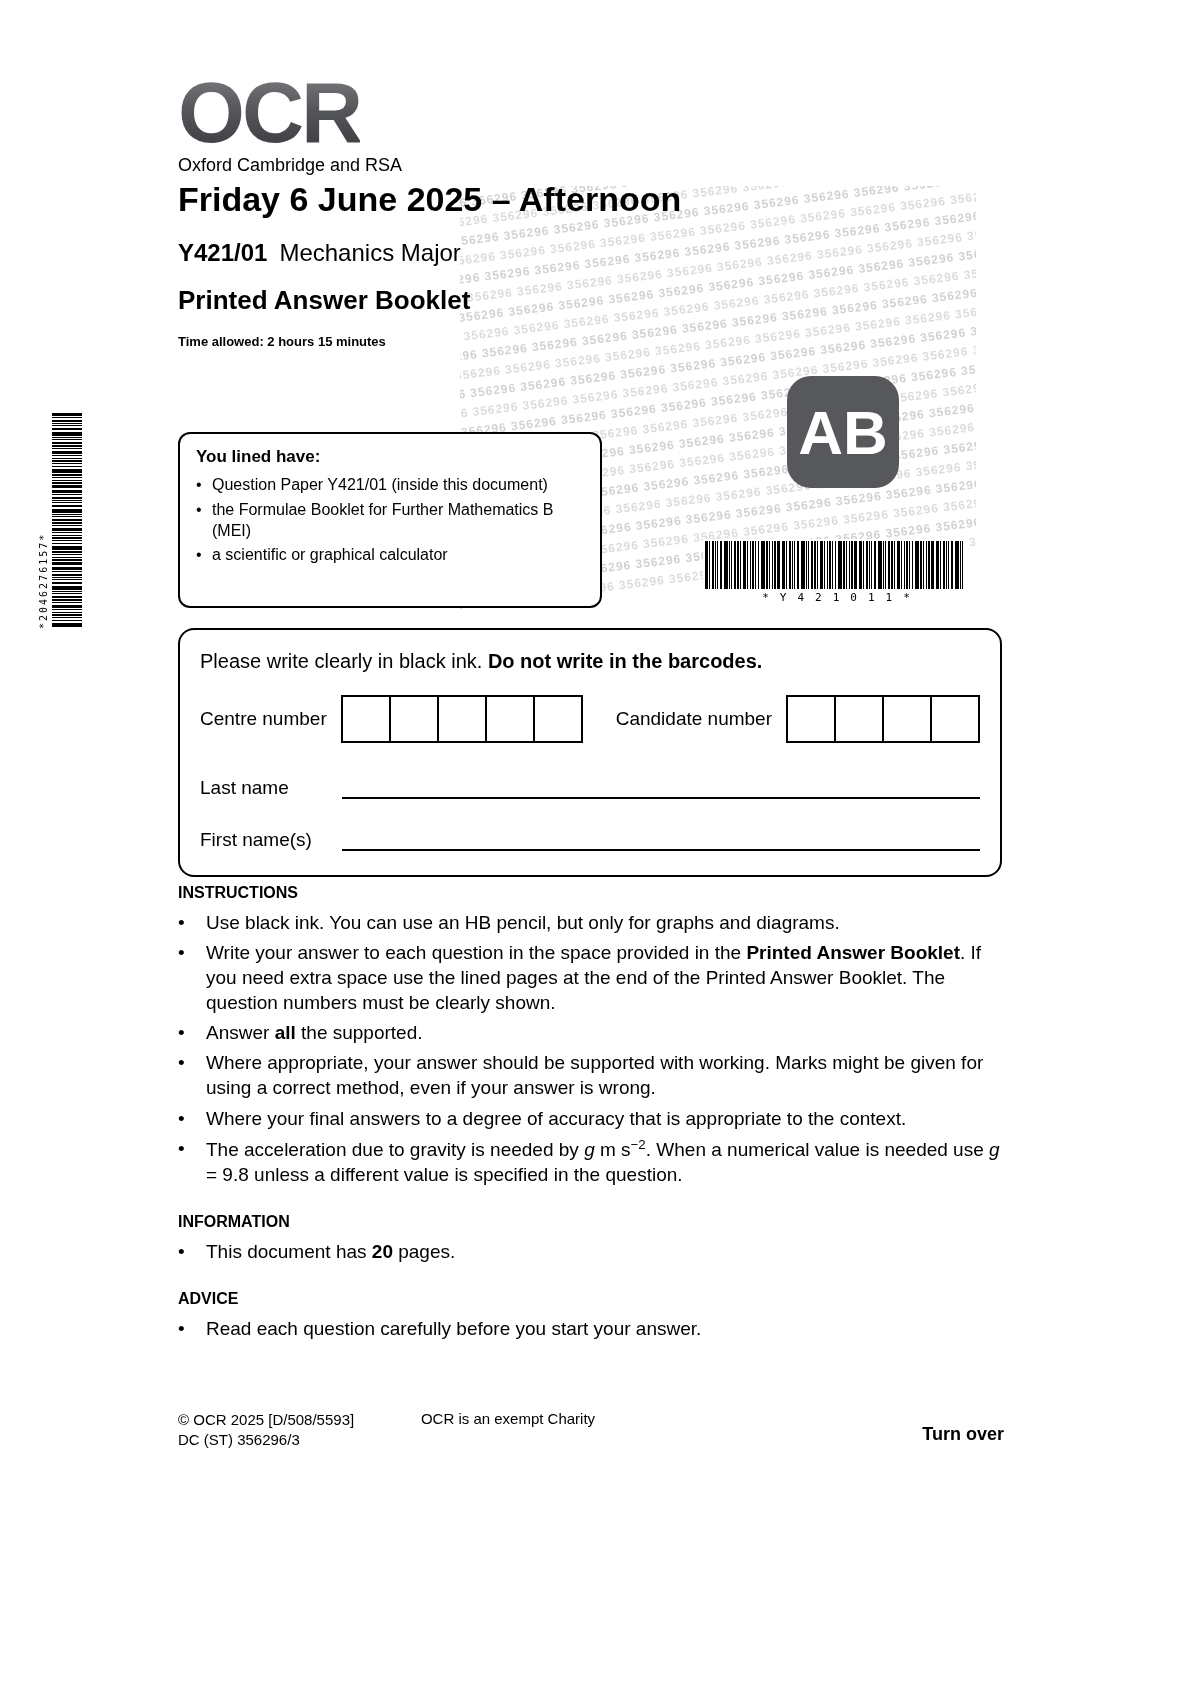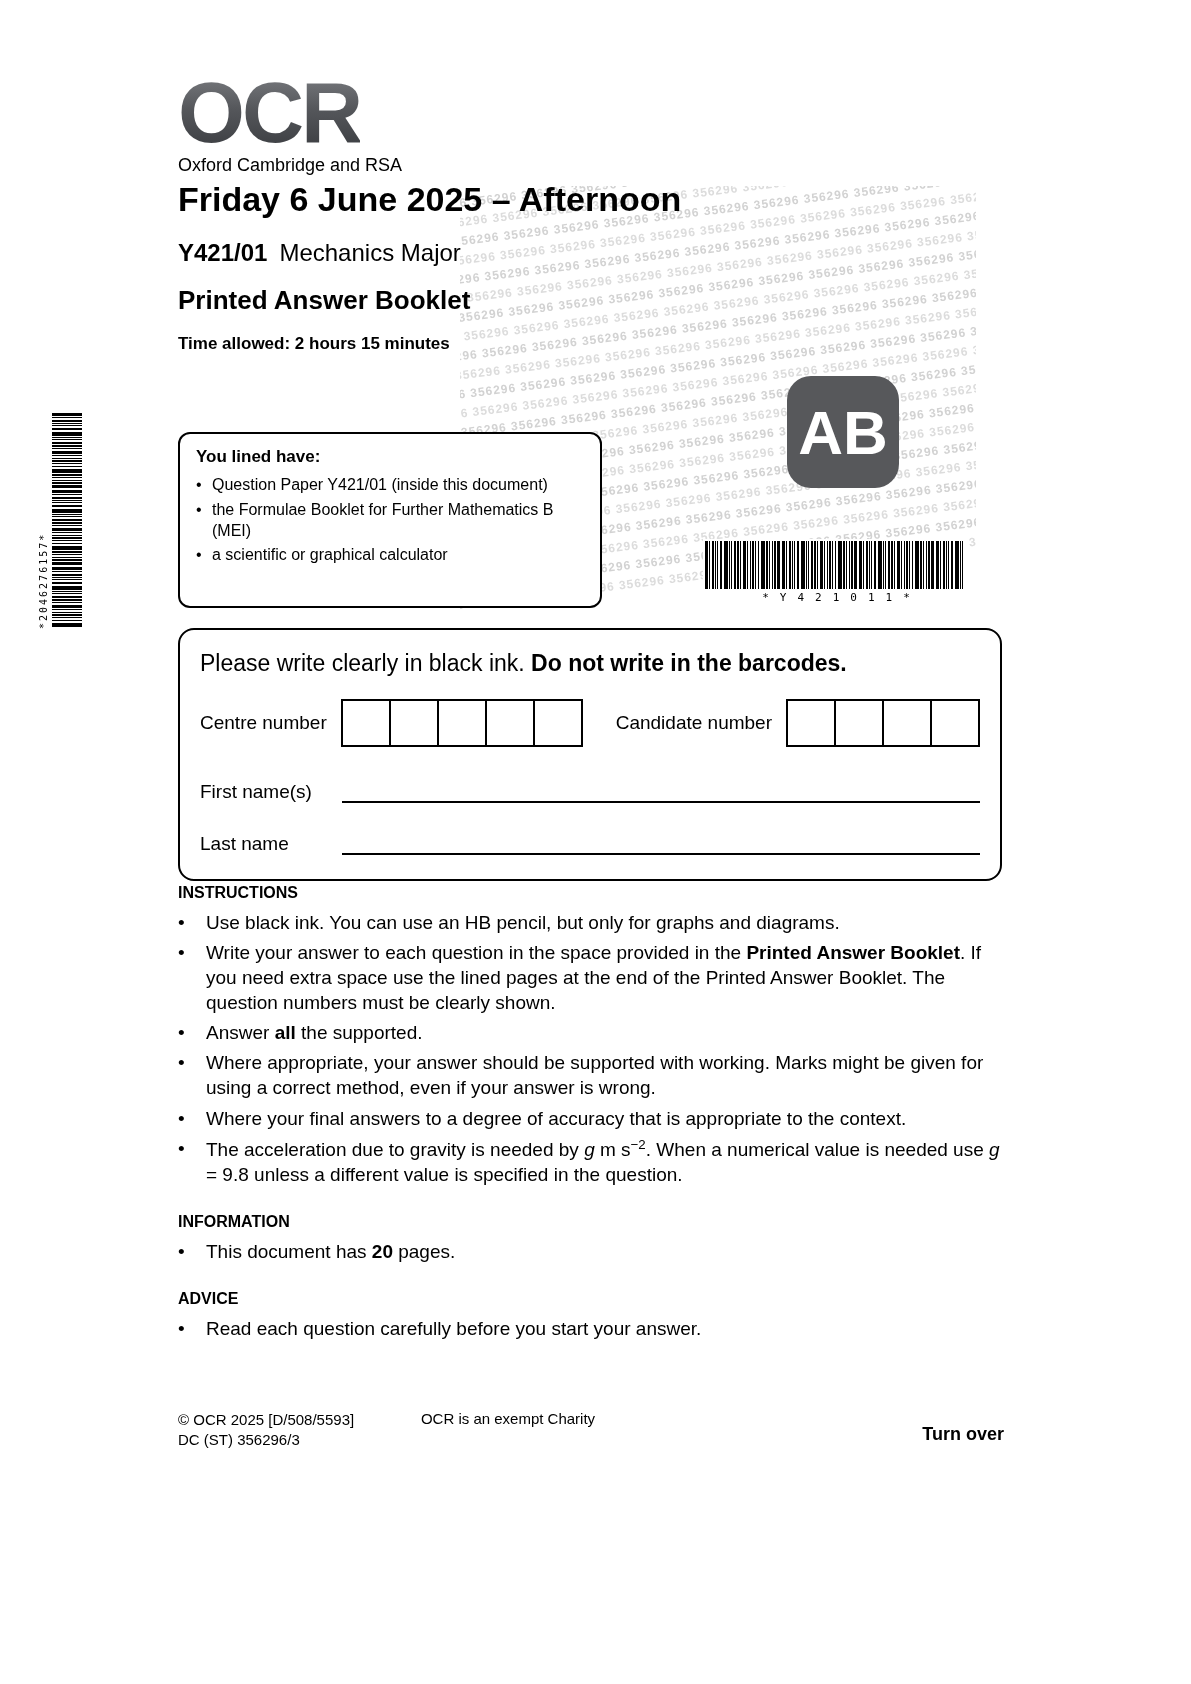--- a/index.html
+++ b/index.html
@@ -16,21 +16,21 @@
   .header{position:absolute;left:178px;top:72px;width:840px;z-index:1}
   .logo-text{display:inline-block;font-size:86px;font-weight:bold;letter-spacing:-3px;
              line-height:.95;background:linear-gradient(180deg,#7a7c80 0%,#55575b 45%,#393b3f 100%);
              -webkit-background-clip:text;background-clip:text;color:transparent}
   .logo-sub{font-size:18px;margin-top:1px}
   .date-title{font-size:34px;font-weight:bold;margin-top:4px}
   .qualification{font-size:26px;font-weight:bold;margin-top:16px}
   .paper-line{font-size:24px;margin-top:20px}
   .paper-code{font-weight:bold;margin-right:12px}
   .booklet{font-size:26px;font-weight:bold;margin-top:18px}
-  .time{font-size:17px;font-weight:bold;margin-top:18px}
+  .time{font-size:13px;font-weight:bold;margin-top:18px}
 
   .left-barcode{position:absolute;left:38px;top:413px;height:216px;display:flex;z-index:1}
   .left-barcode .bc-text{writing-mode:vertical-rl;transform:rotate(180deg);
     font-family:"DejaVu Sans Mono",monospace;font-size:10px;letter-spacing:2px;margin-right:3px}
   .left-barcode .bars{width:30px;height:216px;display:flex;flex-direction:column}
   .left-barcode .bars span{flex:none;width:100%;background:#000}
 
   .must-have{position:absolute;left:178px;top:432px;width:424px;min-height:176px;
              border:2px solid #000;border-radius:12px;padding:13px 16px;background:#fff;z-index:2}
   .must-have .mh-title{font-size:17px;font-weight:bold;margin-bottom:8px}
@@ -44,21 +44,21 @@
 
   .right-barcode{position:absolute;left:703px;top:539px;width:266px;background:#fff;
                  padding:2px;z-index:2}
   .right-barcode .bars{height:48px;display:flex}
   .right-barcode .bars span{flex:none;height:100%;background:#000}
   .right-barcode .bc-text{font-family:"DejaVu Sans Mono",monospace;font-size:11px;
                           letter-spacing:11px;text-align:center;margin-top:2px;padding-left:11px}
 
   .candidate-box{position:absolute;left:178px;top:628px;width:824px;border:2px solid #000;
                  border-radius:16px;padding:20px;background:#fff;z-index:2}
-  .cb-note{font-size:23px;margin-bottom:22px}
+  .cb-note{font-size:20px;margin-bottom:22px}
   .cb-note .bold{font-weight:bold}
   .numbers-row{display:flex;align-items:center;margin-bottom:28px}
   .numbers-row .lbl{font-size:19px;flex:none}
   .cells{display:flex;margin-left:14px}
   .cell{width:50px;height:48px;border:2px solid #000;background:#fff;margin-left:-2px}
   .cell:first-child{margin-left:0}
   .spacer{flex:1}
   .name-row{display:flex;align-items:flex-end;margin-bottom:24px}
   .name-row:last-child{margin-bottom:4px}
   .name-row .lbl{font-size:19px;width:142px;flex:none}
@@ -319,25 +319,25 @@
     <span class="spacer"></span>
     <span class="lbl">Candidate number</span>
     <div class="cells">
         <div class="cell"></div>
         <div class="cell"></div>
         <div class="cell"></div>
         <div class="cell"></div>
       </div>
   </div>
   <div class="name-row">
+    <span class="lbl">Last name</span>
+    <span class="line"></span>
+  </div>
+  <div class="name-row">
     <span class="lbl">First name(s)</span>
-    <span class="line"></span>
-  </div>
-  <div class="name-row">
-    <span class="lbl">Last name</span>
     <span class="line"></span>
   </div>
 </div>
 
 <div class="sections">
   <div class="section">
     <div class="section-heading">INSTRUCTIONS</div>
     <ul class="bullets">
         <li>
           <span class="marker">•</span>

